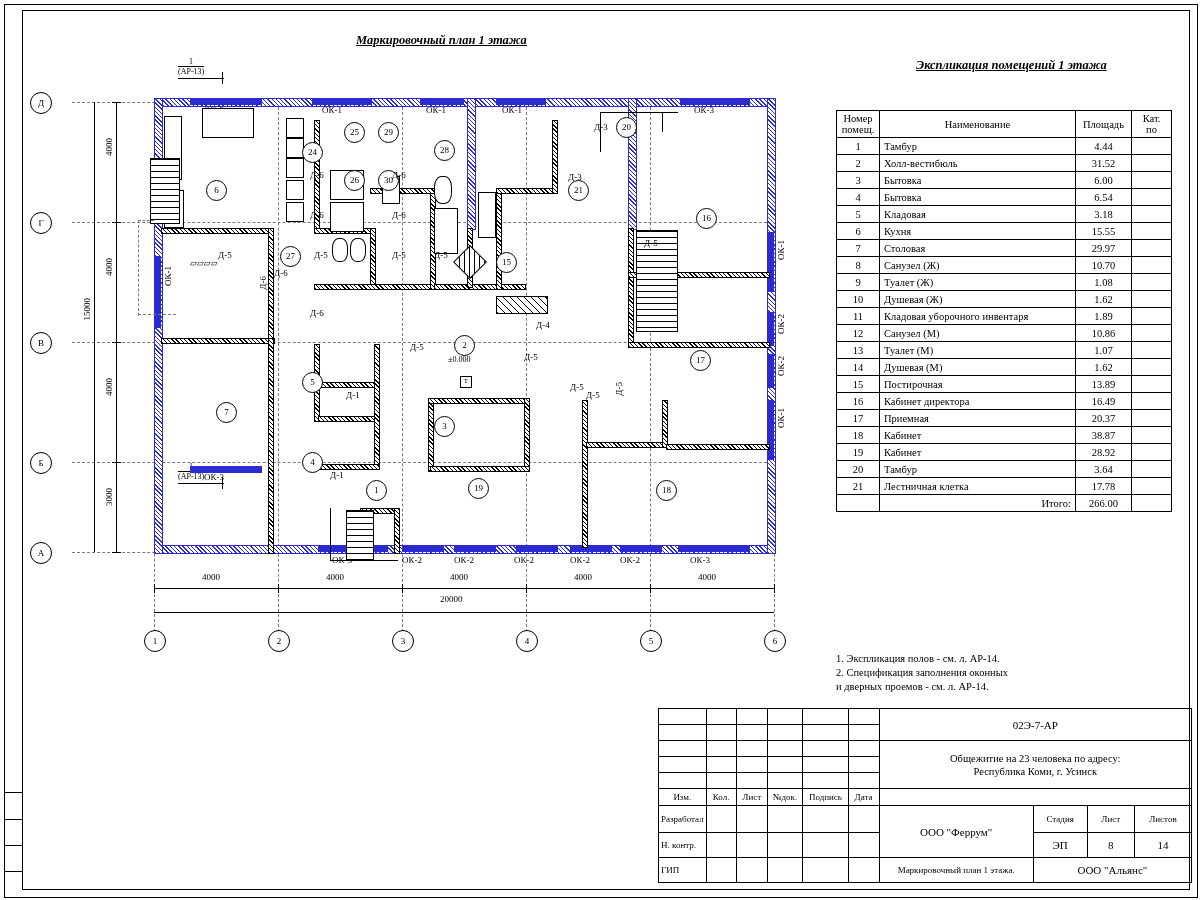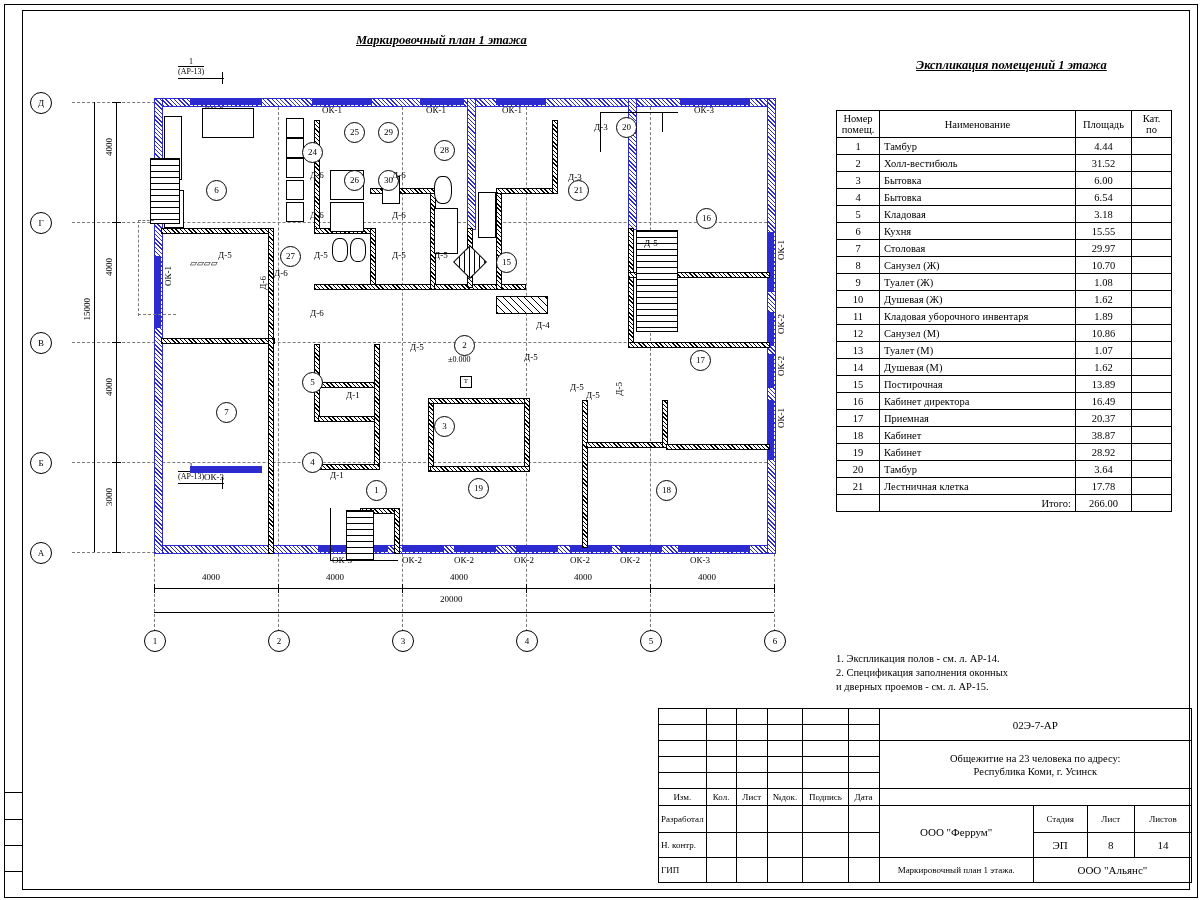--- a/index.html
+++ b/index.html
@@ -452,21 +452,21 @@
         <td class="c-name" style="text-align:right;">Итого:</td>
         <td class="c-area">266.00</td>
         <td class="c-cat"></td>
       </tr>
     </tfoot>
   </table>
 
   <div class="notes">
     <div>1. Экспликация полов - см. л. АР-14.</div>
     <div>2. Спецификация заполнения оконных</div>
-    <div>    и дверных проемов - см. л. АР-15.</div>
+    <div>    и дверных проемов - см. л. АР-14.</div>
   </div>
 
   <table class="stamp">
     <tbody>
         <tr>
       <td style="width:32px;height:13px;"></td>
           <td style="width:27px;"></td>
           <td style="width:28px;"></td>
       <td style="width:32px;"></td>
           <td style="width:42px;"></td>

